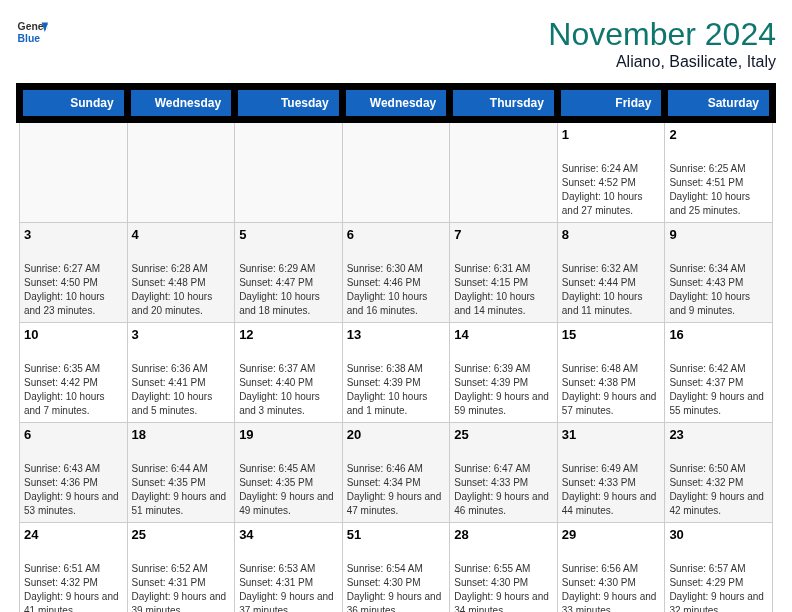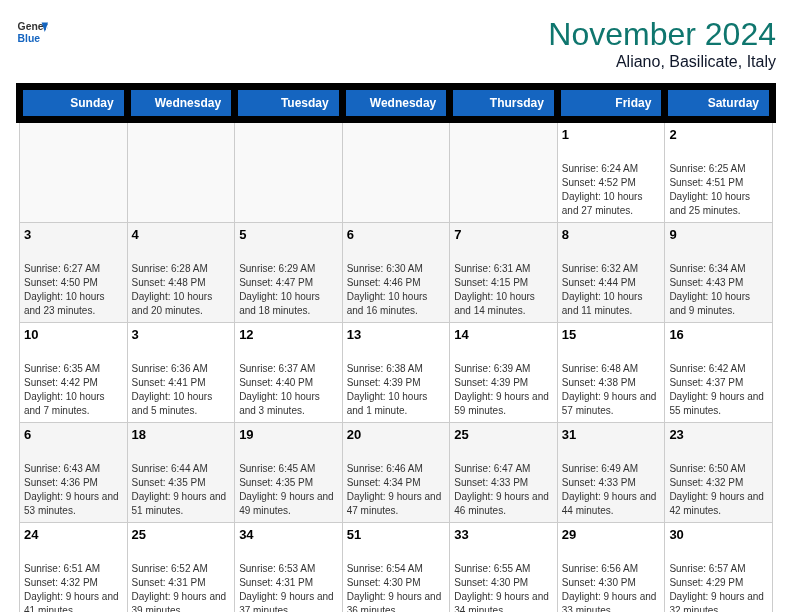--- a/index.html
+++ b/index.html
@@ -279,21 +279,21 @@
 Sunset: 4:31 PM
 Daylight: 9 hours and 37 minutes.</div>
         </td>
         <td>
           <span class="day-num">51</span>
           <div class="day-info">Sunrise: 6:54 AM
 Sunset: 4:30 PM
 Daylight: 9 hours and 36 minutes.</div>
         </td>
         <td>
-          <span class="day-num">33</span>
+          <span class="day-num">28</span>
           <div class="day-info">Sunrise: 6:55 AM
 Sunset: 4:30 PM
 Daylight: 9 hours and 34 minutes.</div>
         </td>
         <td>
           <span class="day-num">29</span>
           <div class="day-info">Sunrise: 6:56 AM
 Sunset: 4:30 PM
 Daylight: 9 hours and 33 minutes.</div>
         </td>

